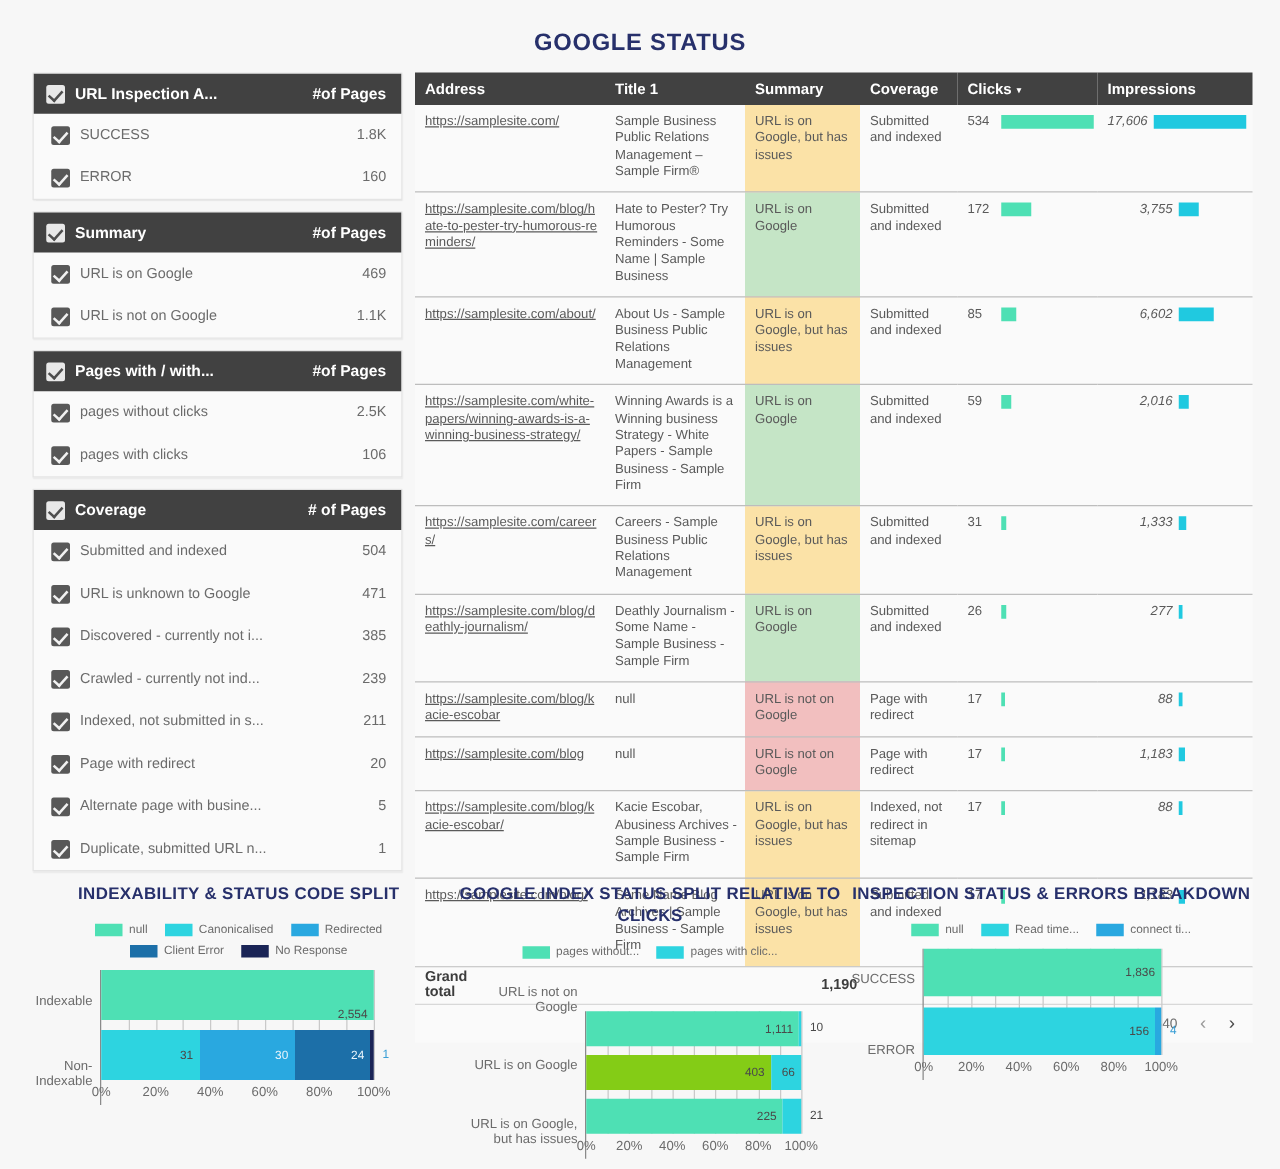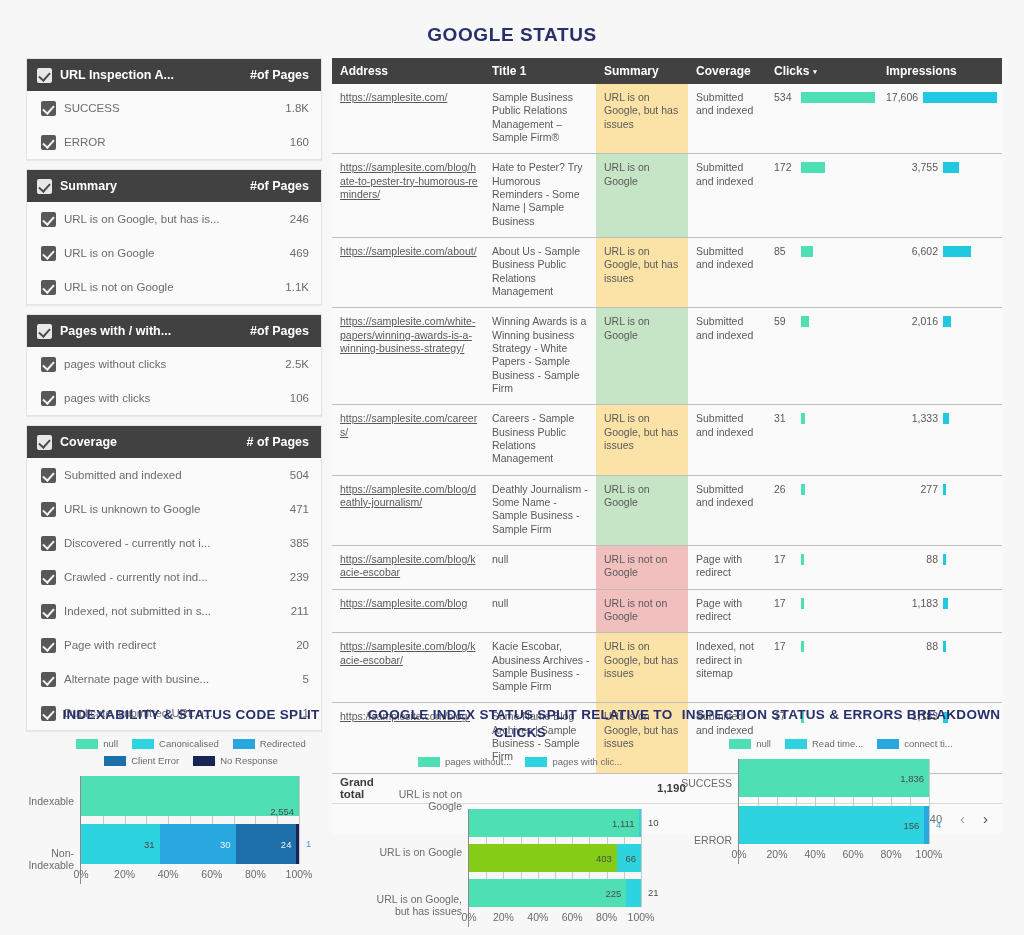--- a/index.html
+++ b/index.html
@@ -94,21 +94,21 @@
   }
   td.c-summ { padding-left: 8px; }
   td.c-summ.s-issues { background: #fbe2a7; }
   td.c-summ.s-ongoogle { background: #c5e5c6; }
   td.c-summ.s-notongoogle { background: #f2bfbf; }
   .barnum { font-size: 10.5px; color: #5a5a5a; white-space: nowrap; }
   .bar { height: 11px; border-radius: 0; flex: 0 0 auto; }
   .bar.clicks { background: #4ee0b4; }
   .bar.imps   { background: #20c9e0; }
   .clk-inner { display: flex; align-items: center; gap: 5px; }
-  td.c-imp .imp-wrap { display: flex; align-items: center; }
+  td.c-imp .imp-wrap { display: flex; align-items: center; font-style: italic; }
   td.c-imp .imp-num { width: 52px; text-align: right; }
   td.c-clk .clk-num { min-width: 22px; }
 
   
   .gt-total {
     display: flex; align-items: center;
     height: 30px; padding-left: 8px;
     font-size: 11.5px; font-weight: bold; color: #3c3c3c;
     background: #fafafa;
     border-bottom: 1px solid #d8d8d8;
@@ -180,25 +180,20 @@
         </div>
       </div>
       <div class="filter-panel">
         <div class="fp-head">
           <span class="cb light"></span>
           <span class="fp-label">Summary</span>
           <span class="fp-count">#of Pages</span>
         </div>
         <div class="fp-row">
           <span class="cb dark"></span>
-          <span class="fp-label">URL is on Google, but has is...</span>
-          <span class="fp-count">246</span>
-        </div>
-        <div class="fp-row">
-          <span class="cb dark"></span>
           <span class="fp-label">URL is on Google</span>
           <span class="fp-count">469</span>
         </div>
         <div class="fp-row">
           <span class="cb dark"></span>
           <span class="fp-label">URL is not on Google</span>
           <span class="fp-count">1.1K</span>
         </div>
       </div>
       <div class="filter-panel">

